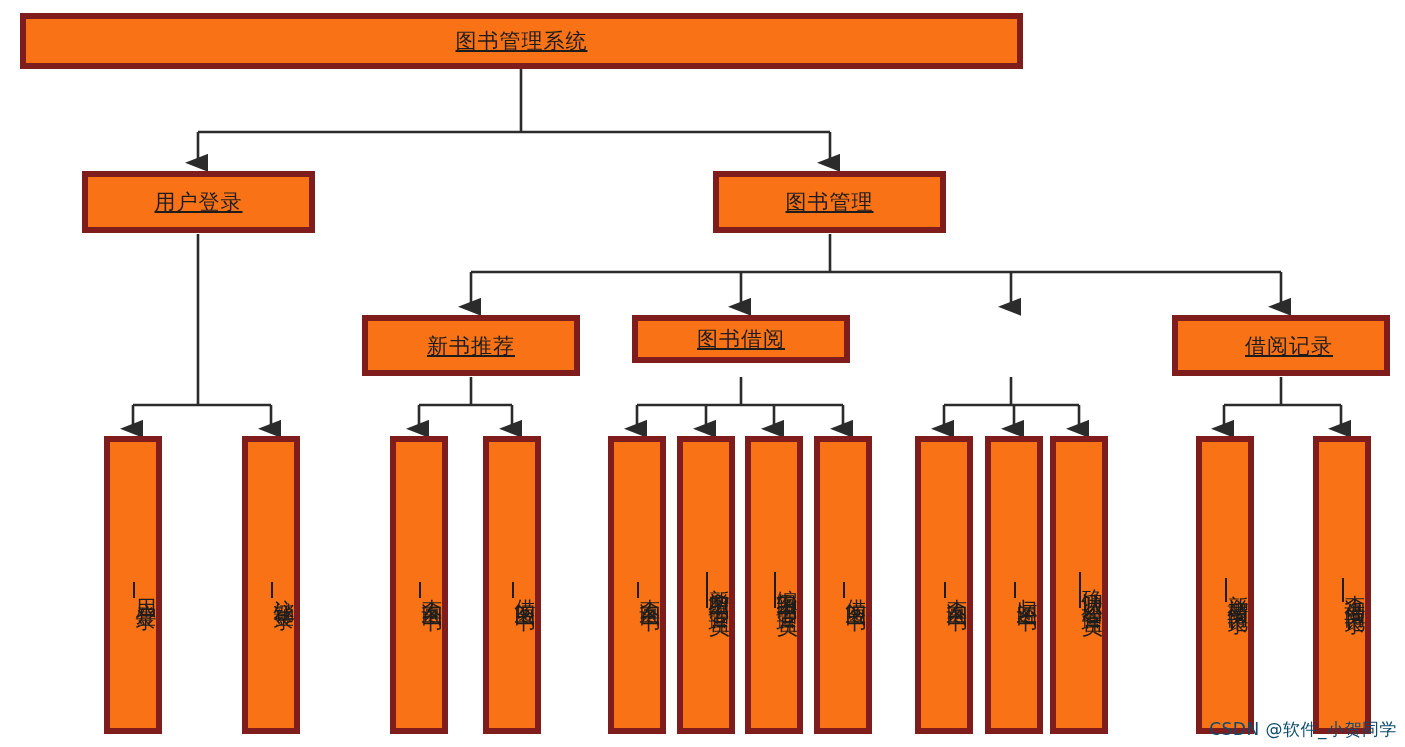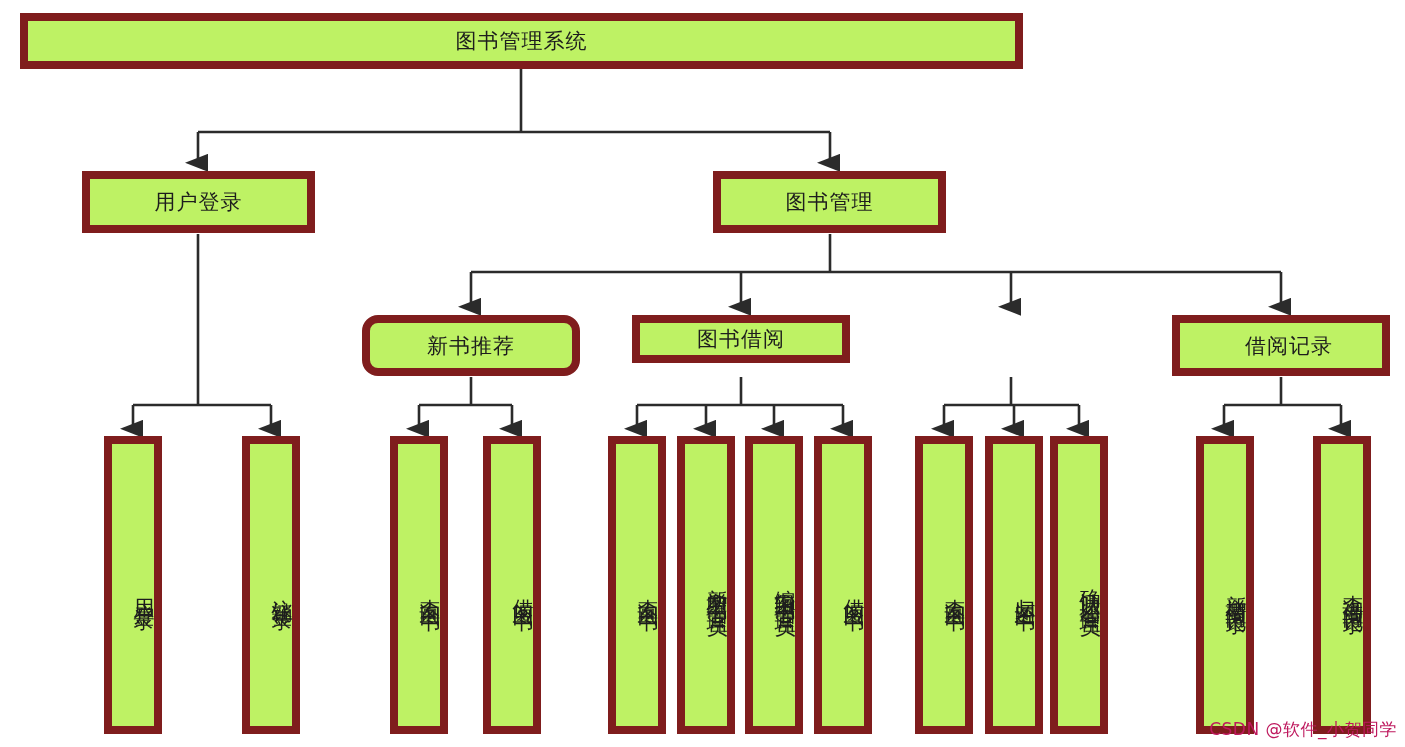--- a/index.html
+++ b/index.html
@@ -8,24 +8,25 @@
     background:#ffffff;
     font-family:"DejaVu Sans","Liberation Sans",sans-serif;
     position:relative;
     overflow:hidden;
   }
   #canvas{position:absolute;inset:0;width:1405px;height:747px;}
   svg.lines{position:absolute;left:0;top:0;width:1405px;height:747px;pointer-events:none;}
   .node{
     position:absolute;
     box-sizing:border-box;
-    background:#bef264;
-    border:8px solid #7f1d1d;
+    background:#f97316;
+    border:6px solid #7f1d1d;
     display:flex;align-items:center;justify-content:center;
     color:#1d1d1d;
+    text-decoration:underline;
   }
   .node.h{
     font-size:21px;
     letter-spacing:1px;
   }
   .node.v{
     writing-mode:vertical-rl;
     text-orientation:upright;
     font-size:21px;
     letter-spacing:4px;
@@ -37,21 +38,21 @@
   .node.v .vtxt{
     writing-mode:vertical-rl;
     text-orientation:upright;
     white-space:nowrap;
     letter-spacing:4px;
   }
   .watermark{
     position:absolute;
     right:8px;bottom:6px;
     font-size:17px;
-    color:#be185d;
+    color:#0c4a6e;
     letter-spacing:.5px;
     white-space:nowrap;
   }
 </style>
 </head>
 <body>
 
 <div id="canvas">
 
   <svg class="lines" viewBox="0 0 1405 747">
@@ -108,21 +109,21 @@
     <span>图书管理系统</span>
   </div>
 
   <div class="node h" style="left:82px;top:171px;width:233px;height:62px;">
     <span>用户登录</span>
   </div>
   <div class="node h" style="left:713px;top:171px;width:233px;height:62px;">
     <span>图书管理</span>
   </div>
 
-  <div class="node h" style="left:362px;top:315px;width:218px;height:61px;border-radius:16px;">
+  <div class="node h" style="left:362px;top:315px;width:218px;height:61px;">
     <span>新书推荐</span>
   </div>
   <div class="node h" style="left:632px;top:315px;width:218px;height:48px;">
     <span>图书借阅</span>
   </div>
   <div class="node h" style="left:1172px;top:315px;width:218px;height:61px;padding-left:16px;">
     <span>借阅记录</span>
   </div>
 
   <div class="node v" style="left:104px;top:436px;width:58px;height:298px;">

